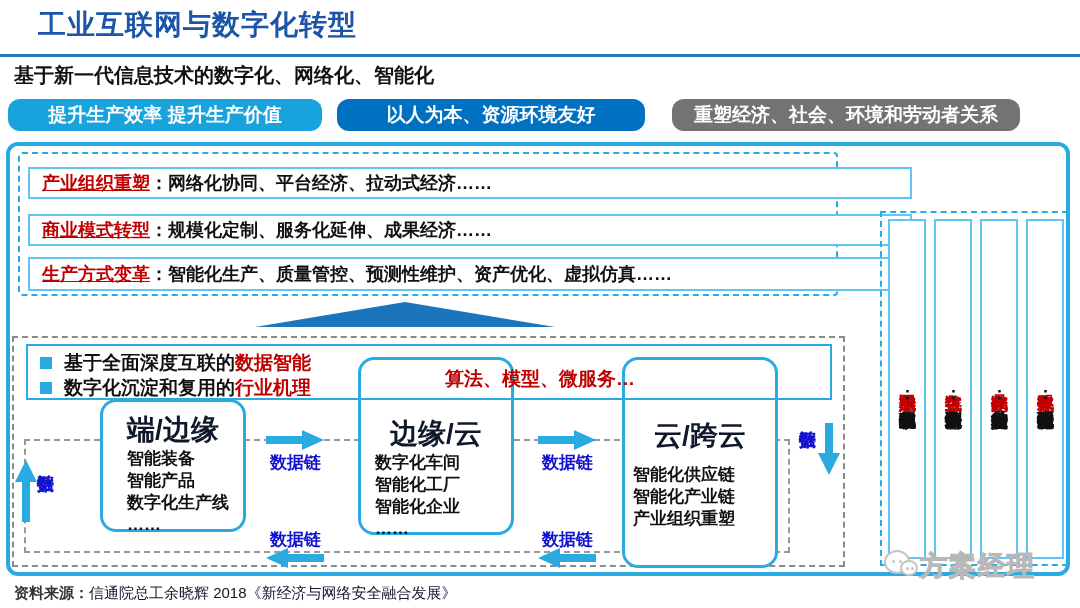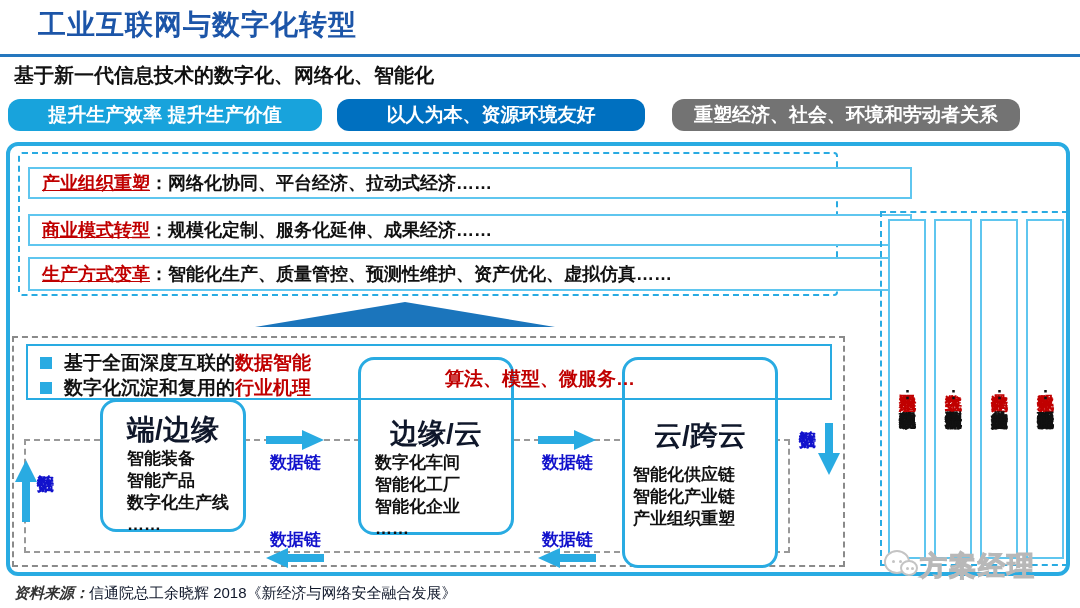--- a/index.html
+++ b/index.html
@@ -65,21 +65,21 @@
   .columns-box { position:absolute; left:880px; top:211px; width:188px; height:355px;
                  border:2px dashed #29ABE2; z-index:2; }
   .vcol { position:absolute; top:219px; width:38px; height:340px; border:2px solid #5FC6EF;
           background:#fff; z-index:3; writing-mode:vertical-lr; text-orientation:upright;
           font-size:17px; font-weight:bold; line-height:34px; text-align:left;
           display:flex; justify-content:center; }
   .vcol-0 { left:888px; } .vcol-1 { left:934px; } .vcol-2 { left:980px; } .vcol-3 { left:1026px; }
   .vcol .lbl { color:#C00000; } .vcol .txt { color:#111; }
 
   .footer { position:absolute; left:14px; top:584px; font-size:15px; white-space:nowrap; }
-  .footer .src-label { font-weight:bold; color:#333;font-style:italic; }
+  .footer .src-label { font-weight:bold; color:#333; }
   .footer .src-text { color:#0f172a; }
 
   .watermark { position:absolute; left:920px; top:548px; z-index:5; font-size:27px; font-weight:bold;
                color:rgba(255,255,255,0.92); -webkit-text-stroke:1.2px #b8b8b8; letter-spacing:2px; }
   .wm-icon { position:absolute; left:884px; top:550px; width:38px; height:34px; z-index:5; }
   .wm-icon .b1 { position:absolute; left:0; top:0; width:26px; height:24px; background:#fff;
                  border:2px solid #c4c4c4; border-radius:50%; }
   .wm-icon .b2 { position:absolute; left:16px; top:10px; width:18px; height:16px; background:#fff;
                  border:2px solid #c4c4c4; border-radius:50%; }
   .wm-icon .b1::before, .wm-icon .b1::after, .wm-icon .b2::before, .wm-icon .b2::after {

